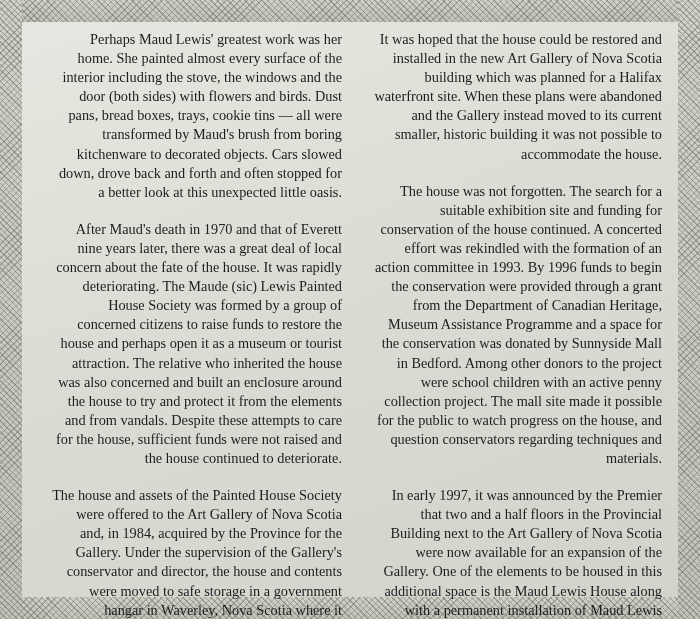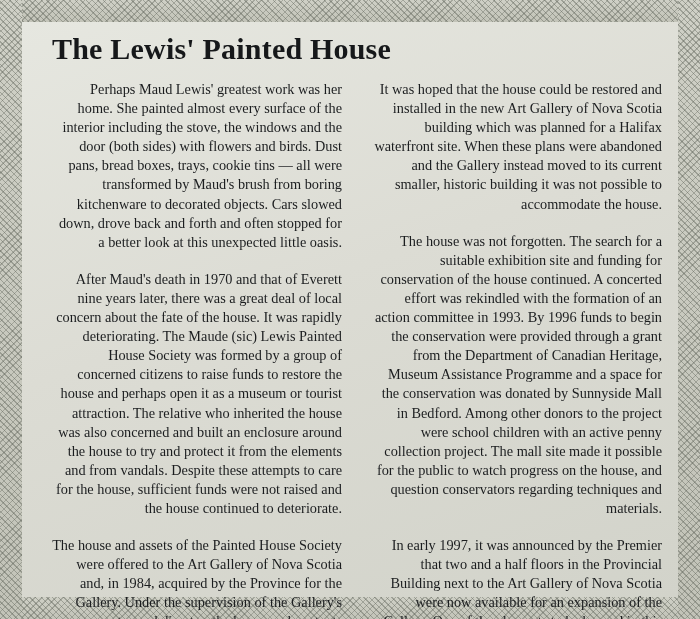--- a/index.html
+++ b/index.html
@@ -98,21 +98,20 @@
 
   <div class="border-frame">
     <div class="edge top"></div>
     <div class="edge bottom"></div>
     <div class="edge left"></div>
     <div class="edge right"></div>
   </div>
 
   <div class="inner">
 
-    <div class="title">The Lewis' Painted House</div>
 
     <div class="columns">
 
       <div class="col">
         <p class="para">Perhaps Maud Lewis' greatest work was her home. She painted almost every surface of the interior including the stove, the windows and the door (both sides) with flowers and birds. Dust pans, bread boxes, trays, cookie tins — all were transformed by Maud's brush from boring kitchenware to decorated objects. Cars slowed down, drove back and forth and often stopped for a better look at this unexpected little oasis.</p>
         <p class="para">After Maud's death in 1970 and that of Everett nine years later, there was a great deal of local concern about the fate of the house. It was rapidly deteriorating. The Maude (sic) Lewis Painted House Society was formed by a group of concerned citizens to raise funds to restore the house and perhaps open it as a museum or tourist attraction. The relative who inherited the house was also concerned and built an enclosure around the house to try and protect it from the elements and from vandals. Despite these attempts to care for the house, sufficient funds were not raised and the house continued to deteriorate.</p>
         <p class="para">The house and assets of the Painted House Society were offered to the Art Gallery of Nova Scotia and, in 1984, acquired by the Province for the Gallery. Under the supervision of the Gallery's conservator and director, the house and contents were moved to safe storage in a government hangar in Waverley, Nova Scotia where it remained until 1996. Condition and safety of the house were monitored by Gallery staff.</p>
       </div>
 
       <div class="col">

